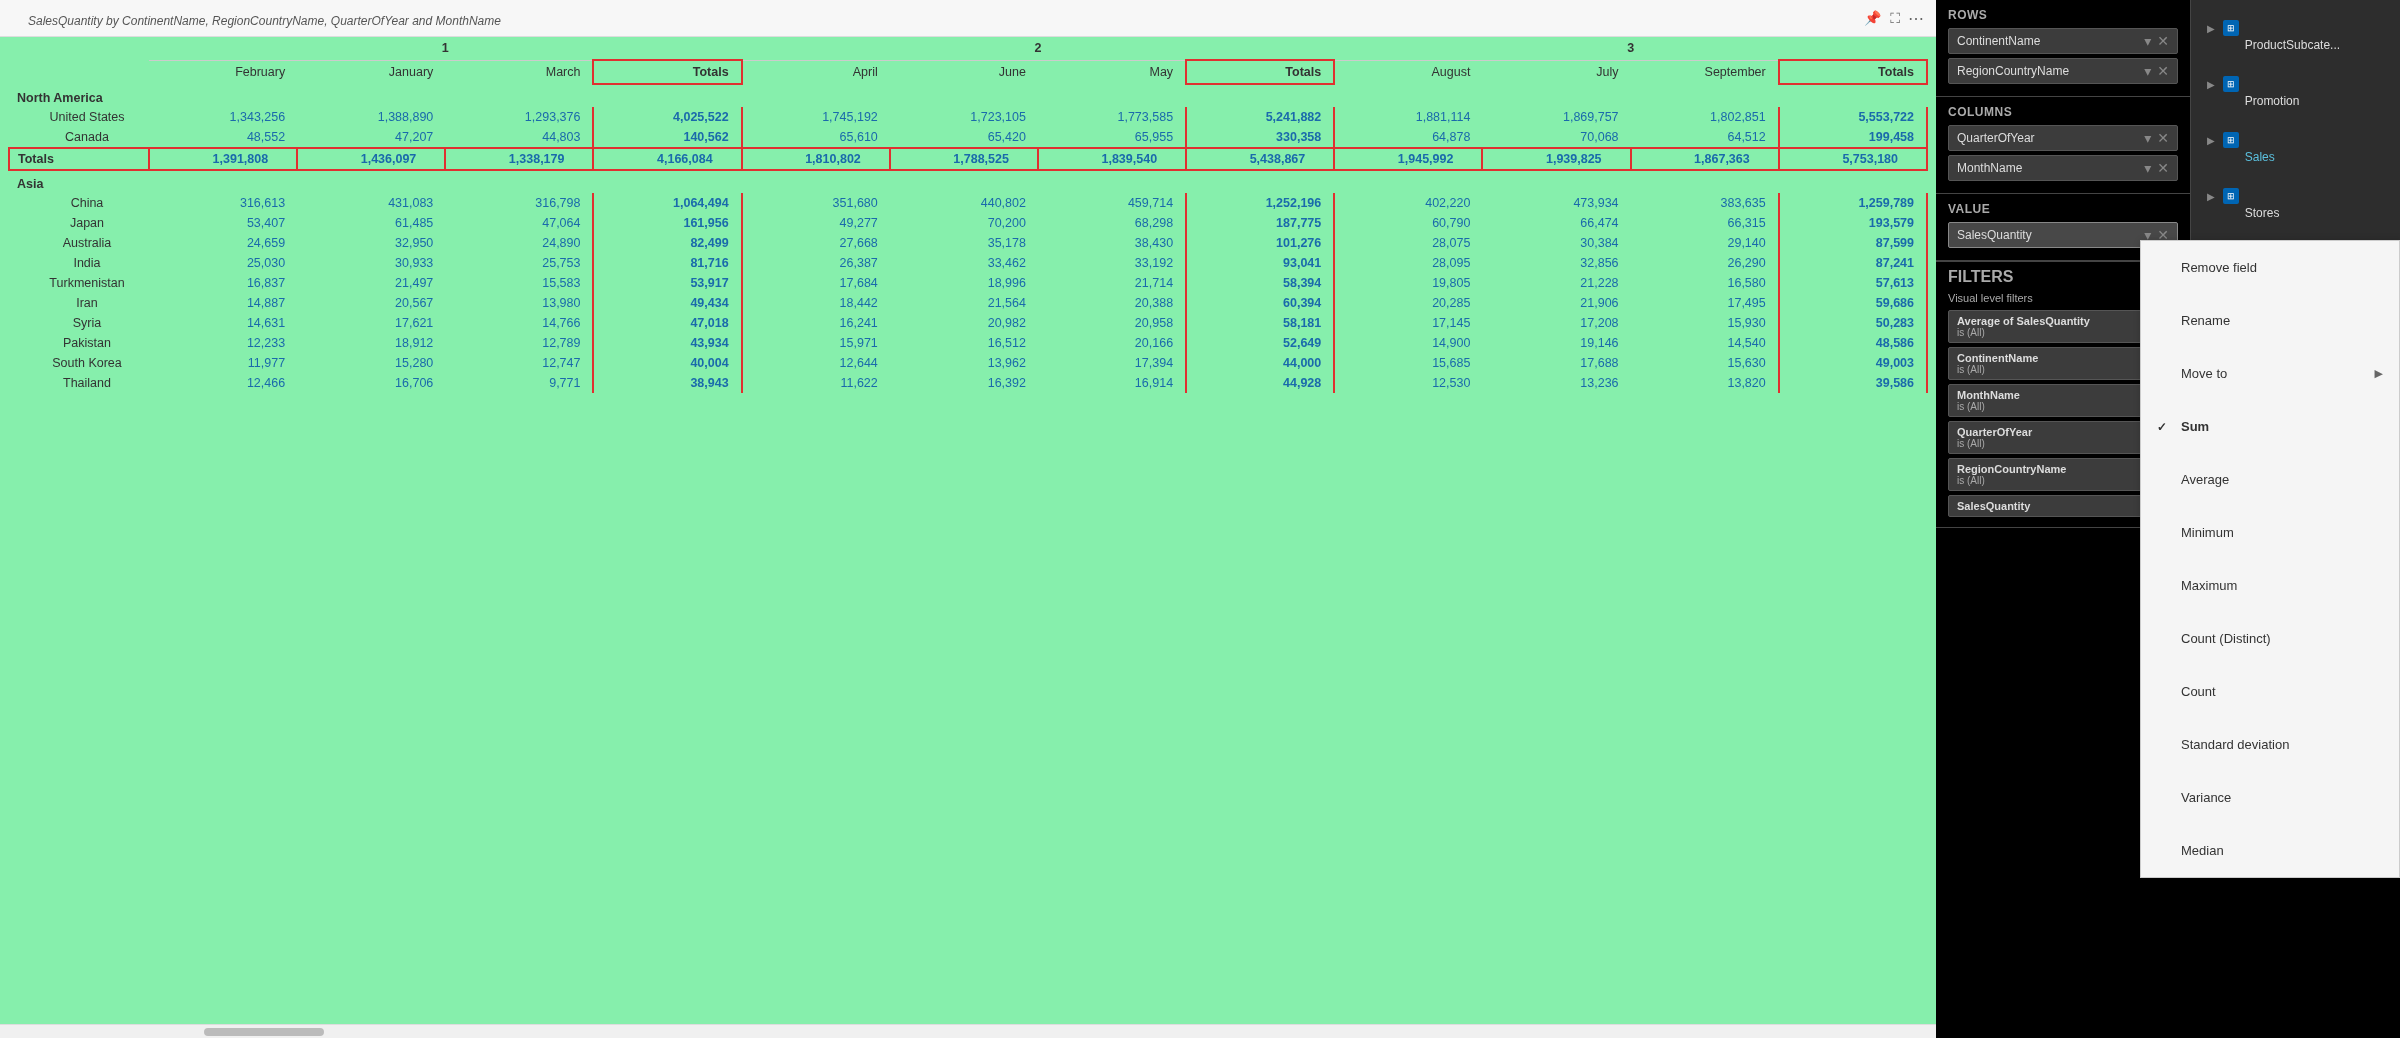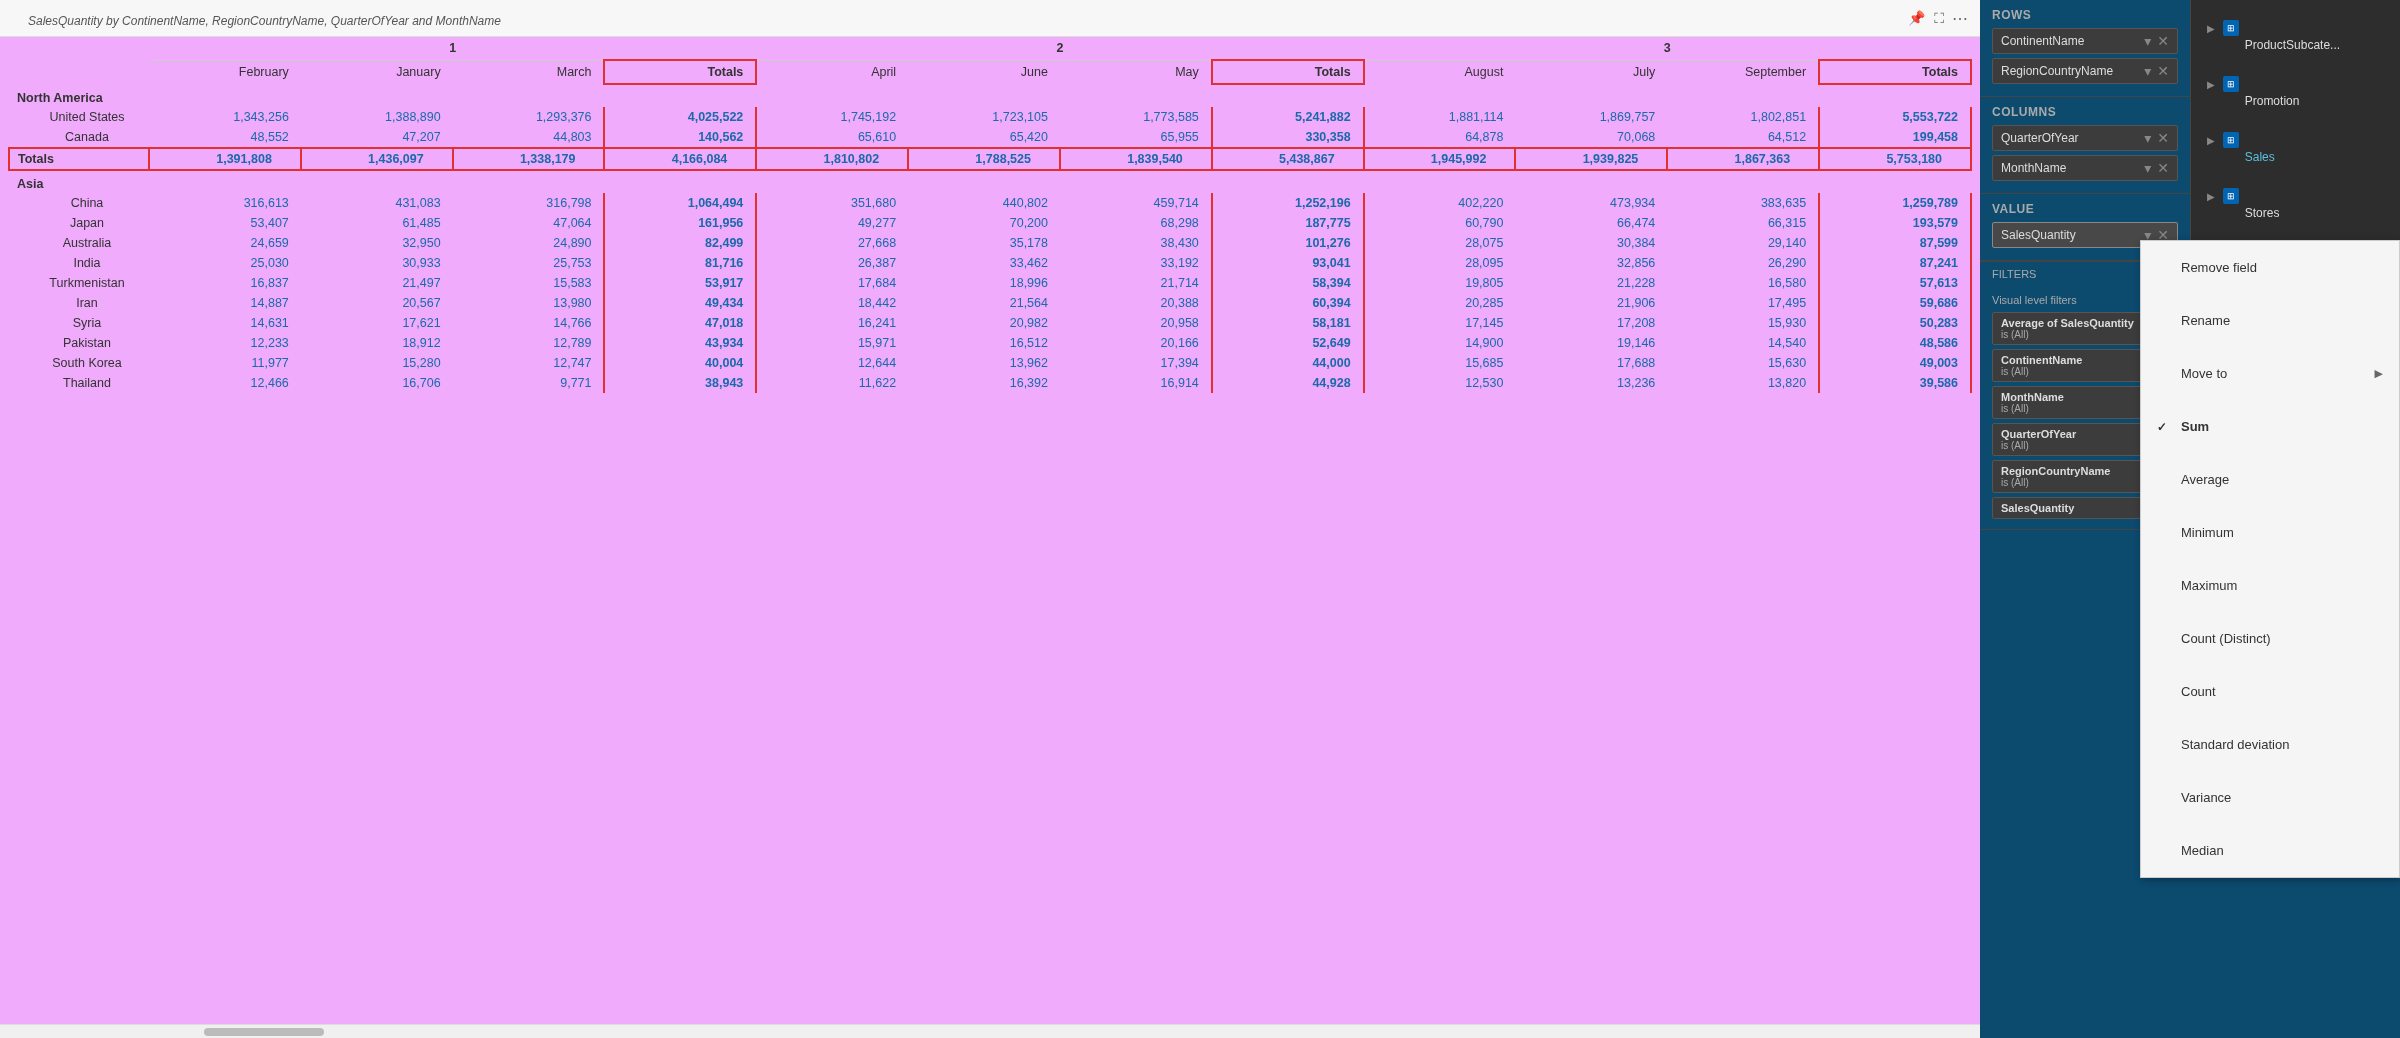--- a/index.html
+++ b/index.html
@@ -9,21 +9,21 @@
       background: #1e1e1e;
       display: flex;
       width: 2400px;
       height: 1038px;
       overflow: hidden;
     }
 
     
     .main-area {
       flex: 1;
-      background: #f0abfc;
+      background: #86efac;
       display: flex;
       flex-direction: column;
       overflow: hidden;
       position: relative;
     }
 
     .table-title {
       color: #555;
       font-size: 12px;
       padding: 10px 16px 4px;
@@ -112,22 +112,22 @@
       border: 2px solid #e03030;
     }
 
     .totals-row td {
       border-top: 2px solid #e03030;
       border-bottom: 2px solid #e03030;
     }
 
     
     .sidebar {
-      width: 420px;
-      background: #0c4a6e;
+      width: 464px;
+      background: #000000;
       display: flex;
       flex-direction: column;
       color: #ccc;
       font-size: 13px;
       position: relative;
     }
 
     .sidebar-section {
       padding: 8px 12px;
       border-bottom: 1px solid #444;
@@ -207,23 +207,23 @@
     }
 
     
     .filters-section {
       padding: 6px 12px;
       border-top: 1px solid #444;
     }
 
     .filters-title {
       color: #aaa;
-      font-size: 11px;
-      font-weight: 400;
-      margin-bottom: 14px;
+      font-size: 16px;
+      font-weight: 700;
+      margin-bottom: 6px;
       text-transform: uppercase;
     }
 
     .filter-item {
       background: #3c3c3c;
       border: 1px solid #555;
       border-radius: 2px;
       padding: 4px 8px;
       margin-bottom: 4px;
       font-size: 11px;

